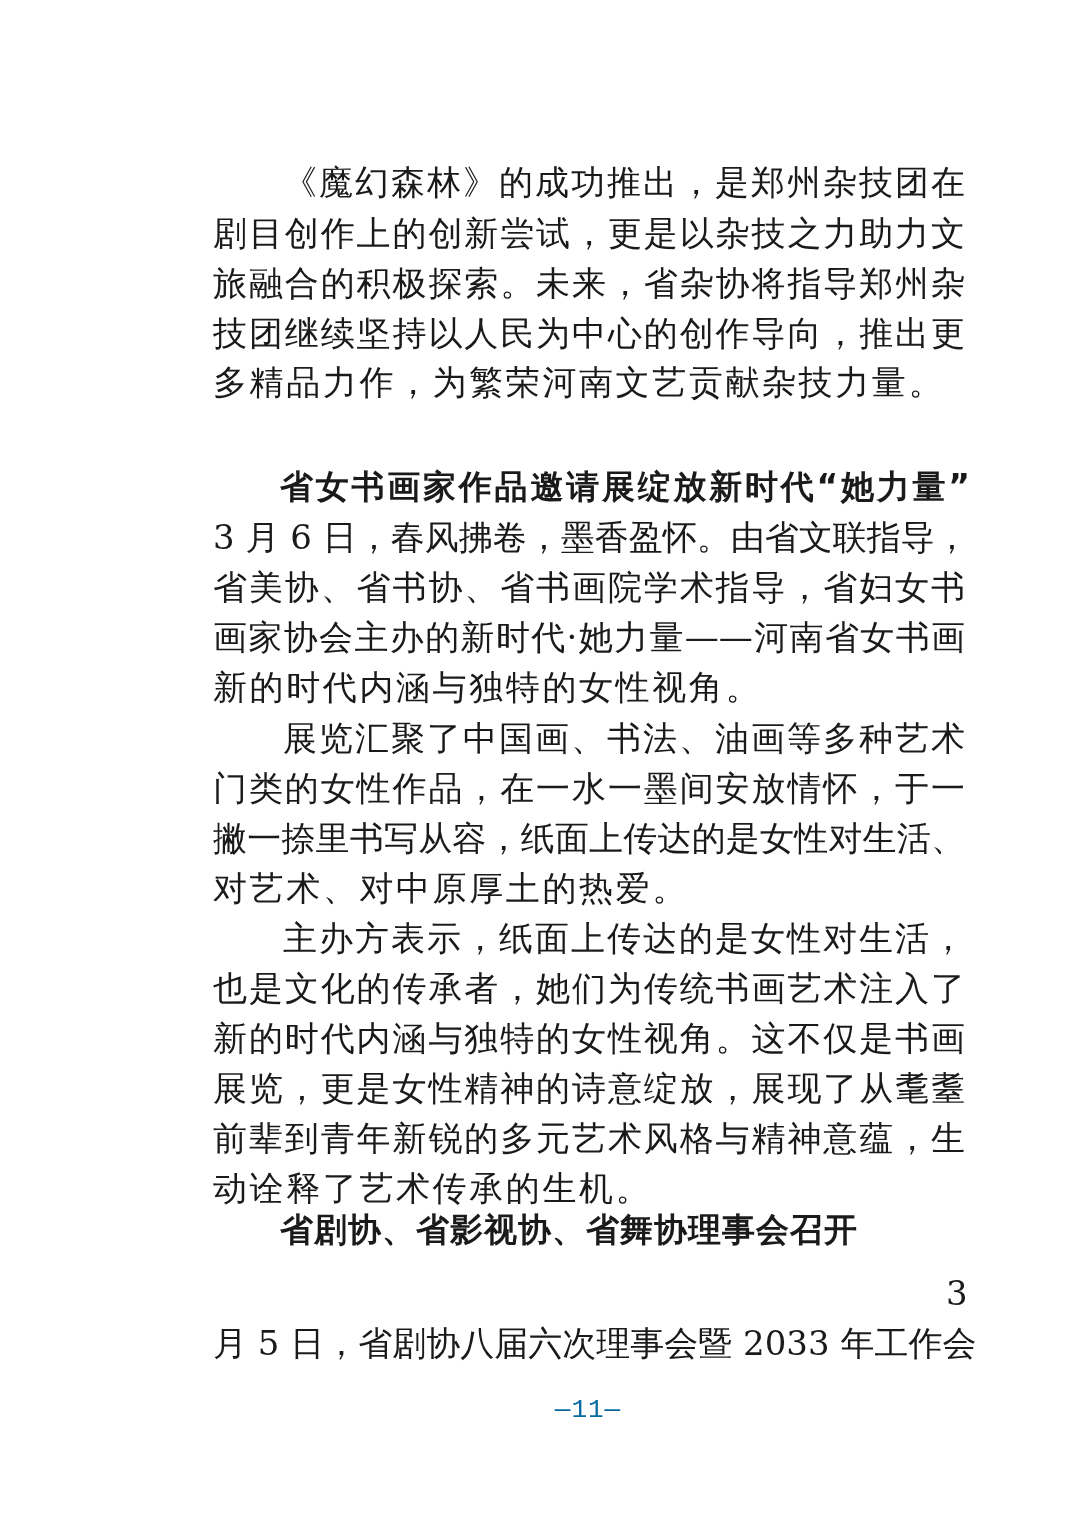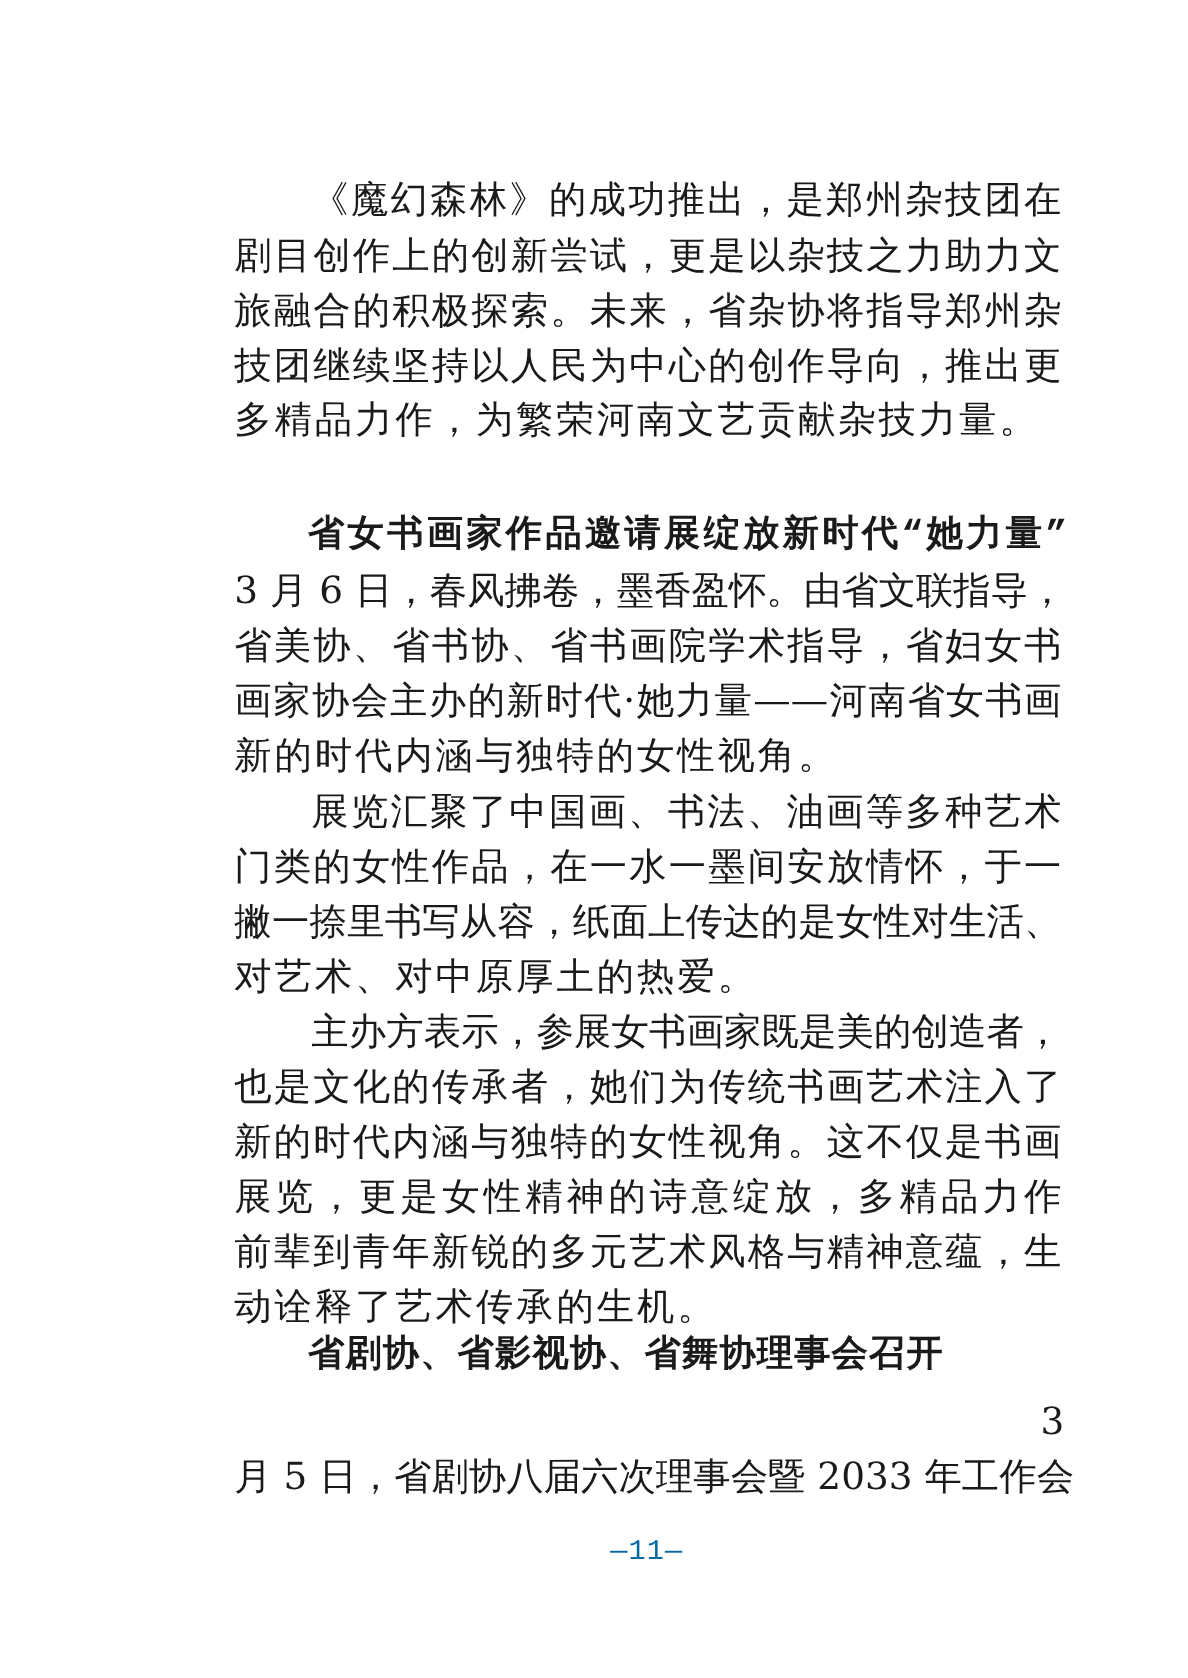--- a/index.html
+++ b/index.html
@@ -35,41 +35,41 @@
 
   <div>
     <div class="line indent justify" style="top:157px">《魔幻森林》的成功推出，是郑州杂技团在</div>
     <div class="line justify" style="top:208px">剧目创作上的创新尝试，更是以杂技之力助力文</div>
     <div class="line justify" style="top:258px">旅融合的积极探索。未来，省杂协将指导郑州杂</div>
     <div class="line justify" style="top:308px">技团继续坚持以人民为中心的创作导向，推出更</div>
     <div class="line" style="top:357px">多精品力作，为繁荣河南文艺贡献杂技力量。</div>
   </div>
 
   <div>
-    <div class="line indent heading" style="top:461px; left:232px; width:690px; text-align:justify; text-align-last:justify; letter-spacing:0;font-family:Liberation Mono, monospace;">省女书画家作品邀请展绽放新时代“她力量”</div>
+    <div class="line indent heading" style="top:461px; left:232px; width:690px; text-align:justify; text-align-last:justify; letter-spacing:0;">省女书画家作品邀请展绽放新时代“她力量”</div>
 
     <div>
       <div class="line justify" style="top:512px">3 月 6 日，春风拂卷，墨香盈怀。由省文联指导，</div>
       <div class="line justify" style="top:562px">省美协、省书协、省书画院学术指导，省妇女书</div>
       <div class="line justify" style="top:612px">画家协会主办的新时代·她力量——河南省女书画</div>
       <div class="line" style="top:662px">新的时代内涵与独特的女性视角。</div>
     </div>
 
     <div>
       <div class="line indent justify" style="top:713px">展览汇聚了中国画、书法、油画等多种艺术</div>
       <div class="line justify" style="top:763px">门类的女性作品，在一水一墨间安放情怀，于一</div>
       <div class="line justify" style="top:813px">撇一捺里书写从容，纸面上传达的是女性对生活、</div>
       <div class="line" style="top:863px">对艺术、对中原厚土的热爱。</div>
     </div>
 
     <div>
-      <div class="line indent justify" style="top:913px">主办方表示，参展女书画家既是美的创造者，</div>
+      <div class="line indent justify" style="top:913px">主办方表示，纸面上传达的是女性对生活，</div>
       <div class="line justify" style="top:963px">也是文化的传承者，她们为传统书画艺术注入了</div>
       <div class="line justify" style="top:1013px">新的时代内涵与独特的女性视角。这不仅是书画</div>
-      <div class="line justify" style="top:1063px">展览，更是女性精神的诗意绽放，多精品力作</div>
+      <div class="line justify" style="top:1063px">展览，更是女性精神的诗意绽放，展现了从耄耋</div>
       <div class="line justify" style="top:1113px">前辈到青年新锐的多元艺术风格与精神意蕴，生</div>
       <div class="line" style="top:1163px">动诠释了艺术传承的生机。</div>
     </div>
   </div>
 
   <div>
     <div class="line heading" style="top:1204px; left:232px; width:640px;">省剧协、省影视协、省舞协理事会召开</div>
     <div class="line" style="top:1268px; left:898px; width:24px;">3</div>
     <div class="line justify" style="top:1318px">月 5 日，省剧协八届六次理事会暨 2033 年工作会</div>
   </div>

